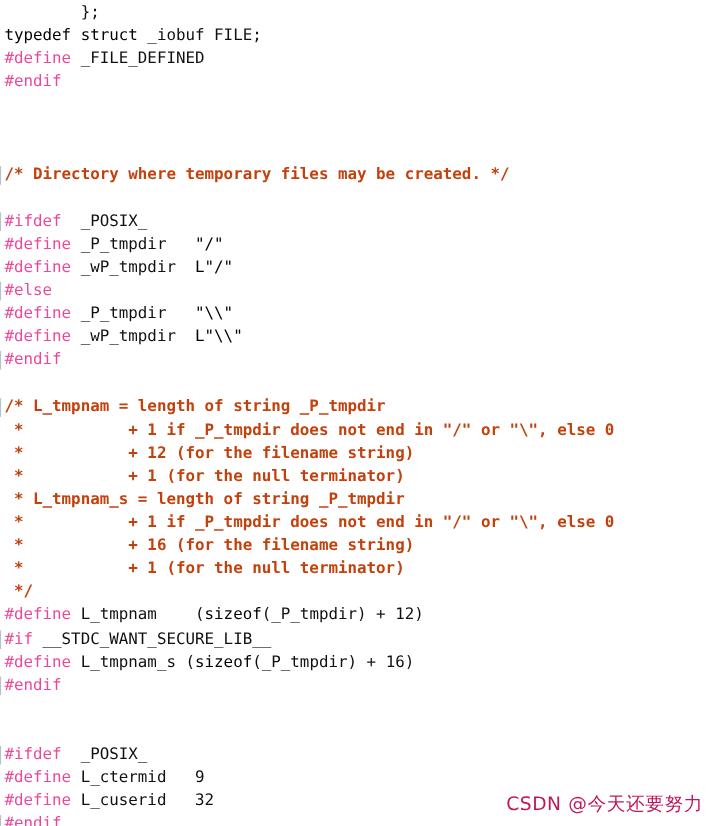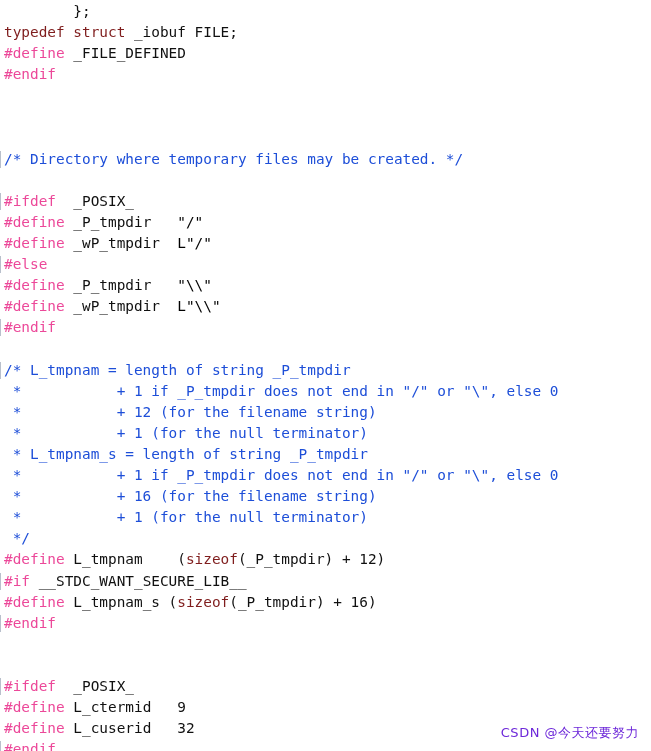--- a/index.html
+++ b/index.html
@@ -46,32 +46,32 @@
     position: absolute;
     left: 0px;
     top: 2px;
     width: 1px;
     height: 17px;
     background: #b9c0cc;
   }
 
   .tok { white-space: pre; }
   .pp       { color: #ec4899; }   
-  .kw       { color: #7f1d1d; }   
+  .kw       { color: #000000; }   
   .plain    { color: #101010; }   
-  .comment  { color: #1d4ed8; }    comments */
+  .comment  { color: #c2410c; font-weight: bold; }    comments */
   .str      { color: #9b2d30; }   
 
   #watermark {
     position: absolute;
     right: 12px;
     bottom: 9px;
-    color: #6d28d9;
+    color: #be185d;
     font-family: "DejaVu Sans", "Liberation Sans", sans-serif;
-    font-size: 13px;
+    font-size: 17px;
     letter-spacing: 0.5px;
     white-space: pre;
     user-select: none;
   }
 </style>
 </head>
 <body>
 
 <div id="code-view"><div class="code-line"><span class="tok plain">        };</span></div><div class="code-line"><span class="tok kw">typedef struct</span><span class="tok plain"> _iobuf FILE;</span></div><div class="code-line"><span class="tok pp">#define</span><span class="tok plain"> _FILE_DEFINED</span></div><div class="code-line"><span class="tok pp">#endif</span></div><div class="code-line">​</div><div class="code-line">​</div><div class="code-line">​</div><div class="code-line folded"><span class="tok comment">/* Directory where temporary files may be created. */</span></div><div class="code-line">​</div><div class="code-line folded"><span class="tok pp">#ifdef</span><span class="tok plain">  _POSIX_</span></div><div class="code-line"><span class="tok pp">#define</span><span class="tok plain"> _P_tmpdir   </span><span class="tok str">"/"</span></div><div class="code-line"><span class="tok pp">#define</span><span class="tok plain"> _wP_tmpdir  </span><span class="tok str">L"/"</span></div><div class="code-line folded"><span class="tok pp">#else</span></div><div class="code-line"><span class="tok pp">#define</span><span class="tok plain"> _P_tmpdir   </span><span class="tok str">"\\"</span></div><div class="code-line"><span class="tok pp">#define</span><span class="tok plain"> _wP_tmpdir  </span><span class="tok str">L"\\"</span></div><div class="code-line folded"><span class="tok pp">#endif</span></div><div class="code-line">​</div><div class="code-line folded"><span class="tok comment">/* L_tmpnam = length of string _P_tmpdir</span></div><div class="code-line"><span class="tok comment"> *           + 1 if _P_tmpdir does not end in "/" or "\", else 0</span></div><div class="code-line"><span class="tok comment"> *           + 12 (for the filename string)</span></div><div class="code-line"><span class="tok comment"> *           + 1 (for the null terminator)</span></div><div class="code-line"><span class="tok comment"> * L_tmpnam_s = length of string _P_tmpdir</span></div><div class="code-line"><span class="tok comment"> *           + 1 if _P_tmpdir does not end in "/" or "\", else 0</span></div><div class="code-line"><span class="tok comment"> *           + 16 (for the filename string)</span></div><div class="code-line"><span class="tok comment"> *           + 1 (for the null terminator)</span></div><div class="code-line"><span class="tok comment"> */</span></div><div class="code-line"><span class="tok pp">#define</span><span class="tok plain"> L_tmpnam    (</span><span class="tok kw">sizeof</span><span class="tok plain">(_P_tmpdir) + 12)</span></div><div class="code-line folded"><span class="tok pp">#if</span><span class="tok plain"> __STDC_WANT_SECURE_LIB__</span></div><div class="code-line"><span class="tok pp">#define</span><span class="tok plain"> L_tmpnam_s (</span><span class="tok kw">sizeof</span><span class="tok plain">(_P_tmpdir) + 16)</span></div><div class="code-line folded"><span class="tok pp">#endif</span></div><div class="code-line">​</div><div class="code-line">​</div><div class="code-line folded"><span class="tok pp">#ifdef</span><span class="tok plain">  _POSIX_</span></div><div class="code-line"><span class="tok pp">#define</span><span class="tok plain"> L_ctermid   9</span></div><div class="code-line"><span class="tok pp">#define</span><span class="tok plain"> L_cuserid   32</span></div><div class="code-line folded"><span class="tok pp">#endif</span></div></div>
 

